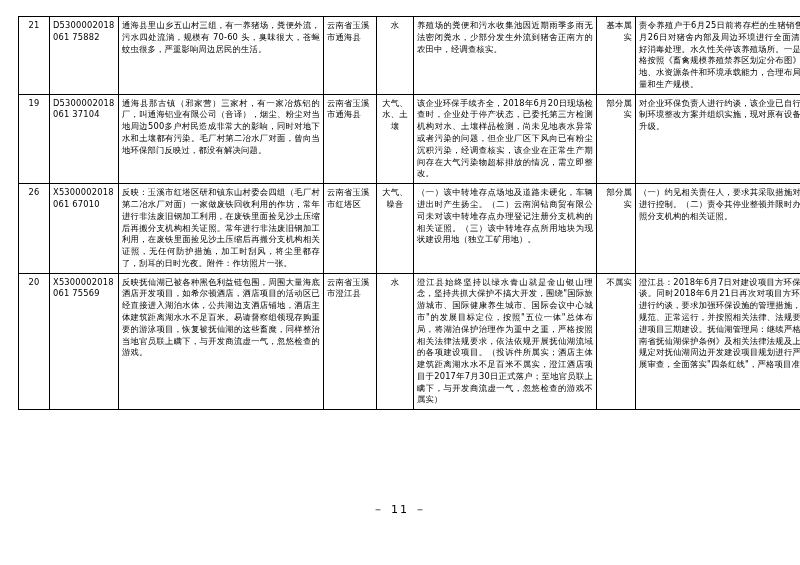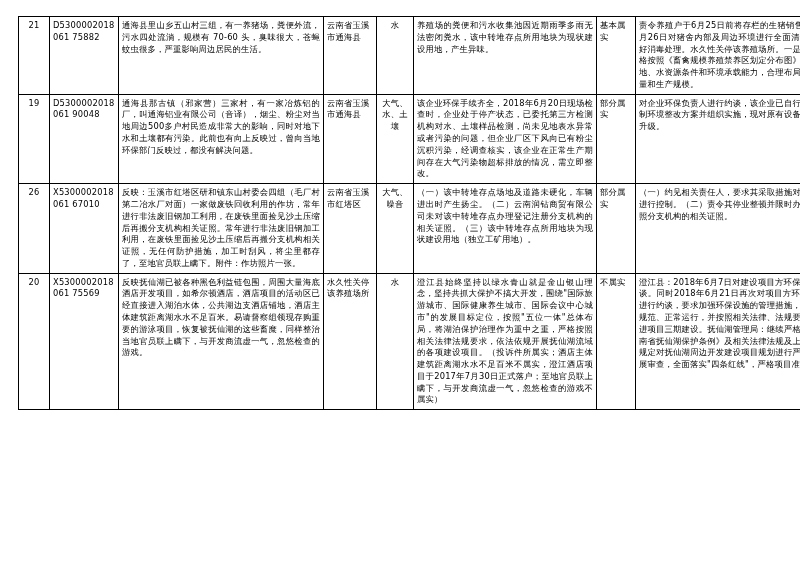--- a/index.html
+++ b/index.html
@@ -70,21 +70,21 @@
     font-size: 8.3px;
     line-height: 1.5;
   }
   td.c-result {
     width: 176px;
     text-align: justify;
     text-justify: inter-ideograph;
   }
   td.c-verify {
     width: 32px;
-    text-align: left;
+    text-align: right;
     vertical-align: middle;
     font-size: 8.3px;
     line-height: 1.5;
   }
   td.c-handle {
     width: 196px;
     text-align: justify;
     text-justify: inter-ideograph;
   }
   .page-number {
@@ -105,55 +105,56 @@
 
   <table class="report">
     <tbody>
 
       <tr>
         <td class="c-no">21</td>
         <td class="c-code">D5300002018061 75882</td>
         <td class="c-desc">通海县里山乡五山村三组，有一养猪场，粪便外流，污水四处流淌，规模有 70-60 头，臭味很大，苍蝇蚊虫很多，严重影响周边居民的生活。</td>
         <td class="c-region">云南省玉溪市通海县</td>
         <td class="c-type">水</td>
-        <td class="c-result">养殖场的粪便和污水收集池因近期雨季多雨无法密闭粪水，该中转堆存点所用地块为现状建设用地，产生异味。</td>
+        <td class="c-result">养殖场的粪便和污水收集池因近期雨季多雨无法密闭粪水，少部分发生外流到猪舍正南方的农田中，经调查核实。</td>
         <td class="c-verify">基本属实</td>
         <td class="c-handle">责令养殖户于6月25日前将存栏的生猪销售完毕。6月26日对猪舍内部及周边环境进行全面清理，并做好消毒处理。水久性关停该养殖场所。一是通海县严格按照《畜禽规模养殖禁养区划定分布图》和区域土地、水资源条件和环境承载能力，合理布局养殖户数量和生产规模。</td>
       </tr>
 
       <tr>
         <td class="c-no">19</td>
-        <td class="c-code">D5300002018061 90048</td>
-        <td class="c-desc">通海县那古镇（邪家营）三家村，有一家冶炼铝的厂，叫通海铝业有限公司（音译），烟尘、粉尘对当地周边500多户村民造成非常大的影响，同时对地下水和土壤都有污染。此前也有向上反映过，曾向当地环保部门反映过，都没有解决问题。</td>
+        <td class="c-code">D5300002018061 37104</td>
+        <td class="c-desc">通海县那古镇（邪家营）三家村，有一家冶炼铝的厂，叫通海铝业有限公司（音译），烟尘、粉尘对当地周边500多户村民造成非常大的影响，同时对地下水和土壤都有污染。毛厂村第二冶水厂对面，曾向当地环保部门反映过，都没有解决问题。</td>
         <td class="c-region">云南省玉溪市通海县</td>
         <td class="c-type">大气、水、土壤</td>
         <td class="c-result">该企业环保手续齐全，2018年6月20日现场检查时，企业处于停产状态，已委托第三方检测机构对水、土壤样品检测，尚未见地表水异常或者污染的问题，但企业厂区下风向已有粉尘沉积污染，经调查核实，该企业在正常生产期间存在大气污染物超标排放的情况，需立即整改。</td>
         <td class="c-verify">部分属实</td>
         <td class="c-handle">对企业环保负责人进行约谈，该企业已自行停产，编制环境整改方案并组织实施，现对原有设备进行改造升级。</td>
       </tr>
 
       <tr>
         <td class="c-no">26</td>
         <td class="c-code">X5300002018061 67010</td>
-        <td class="c-desc">反映：玉溪市红塔区研和镇东山村委会四组（毛厂村第二冶水厂对面）一家做废铁回收利用的作坊，常年进行非法废旧钢加工利用，在废铁里面捡见沙土压缩后再搬分支机构相关证照。常年进行非法废旧钢加工利用，在废铁里面捡见沙土压缩后再搬分支机构相关证照，无任何防护措施，加工时刮风，将尘里都存了，至地官员联上瞒下。附件：作坊照片一张。</td>
+        <td class="c-desc">反映：玉溪市红塔区研和镇东山村委会四组（毛厂村第二冶水厂对面）一家做废铁回收利用的作坊，常年进行非法废旧钢加工利用，在废铁里面捡见沙土压缩后再搬分支机构相关证照。常年进行非法废旧钢加工利用，在废铁里面捡见沙土压缩后再搬分支机构相关证照，无任何防护措施，加工时刮风，将尘里都存了，刮耳的日时光夜。附件：作坊照片一张。</td>
         <td class="c-region">云南省玉溪市红塔区</td>
         <td class="c-type">大气、噪音</td>
         <td class="c-result">（一）该中转堆存点场地及道路未硬化，车辆进出时产生扬尘。（二）云南润钻商贸有限公司未对该中转堆存点办理登记注册分支机构的相关证照。（三）该中转堆存点所用地块为现状建设用地（独立工矿用地）。</td>
         <td class="c-verify">部分属实</td>
         <td class="c-handle">（一）约见相关责任人，要求其采取措施对场地移动进行控制。（二）责令其停业整顿并限时办理营业执照分支机构的相关证照。</td>
       </tr>
 
       <tr>
         <td class="c-no">20</td>
         <td class="c-code">X5300002018061 75569</td>
         <td class="c-desc">反映抚仙湖已被各种黑色利益链包围，周围大量海底酒店开发项目，如希尔顿酒店，酒店项目的活动区已经直接进入湖泊水体，公共湖边支酒店铺地，酒店主体建筑距离湖水水不足百米。易请督察组领现存购重要的游泳项目，恢复被抚仙湖的这些畜糜，同样整治当地官员联上瞒下，与开发商流虚一气，忽悠检查的游戏。</td>
-        <td class="c-region">水久性关停该养殖场所</td>
+        <td class="c-region">云南省玉溪市澄江县</td>
         <td class="c-type">水</td>
         <td class="c-result">澄江县始终坚持以绿水青山就是金山银山理念，坚持共抓大保护不搞大开发，围绕"国际旅游城市、国际健康养生城市、国际会议中心城市"的发展目标定位，按照"五位一体"总体布局，将湖泊保护治理作为重中之重，严格按照相关法律法规要求，依法依规开展抚仙湖流域的各项建设项目。（投诉件所属实；酒店主体建筑距离湖水水不足百米不属实，澄江酒店项目于2017年7月30日正式落户；至地官员联上瞒下，与开发商流虚一气，忽悠检查的游戏不属实）</td>
         <td class="c-verify">不属实</td>
         <td class="c-handle">澄江县：2018年6月7日对建设项目方环保负责人约谈。同时2018年6月21日再次对项目方环保负责人进行约谈，要求加强环保设施的管理措施，确保设施规范、正常运行，并按照相关法律、法规要求依法推进项目三期建设。抚仙湖管理局：继续严格按照《云南省抚仙湖保护条例》及相关法律法规及上位规划的规定对抚仙湖周边开发建设项目规划进行严格审查开展审查，全面落实"四条红线"，严格项目准入。</td>
       </tr>
 
     </tbody>
   </table>
 
+  <div class="page-number">－ 11 －</div>
 
 </div>
 
 </body></html>

